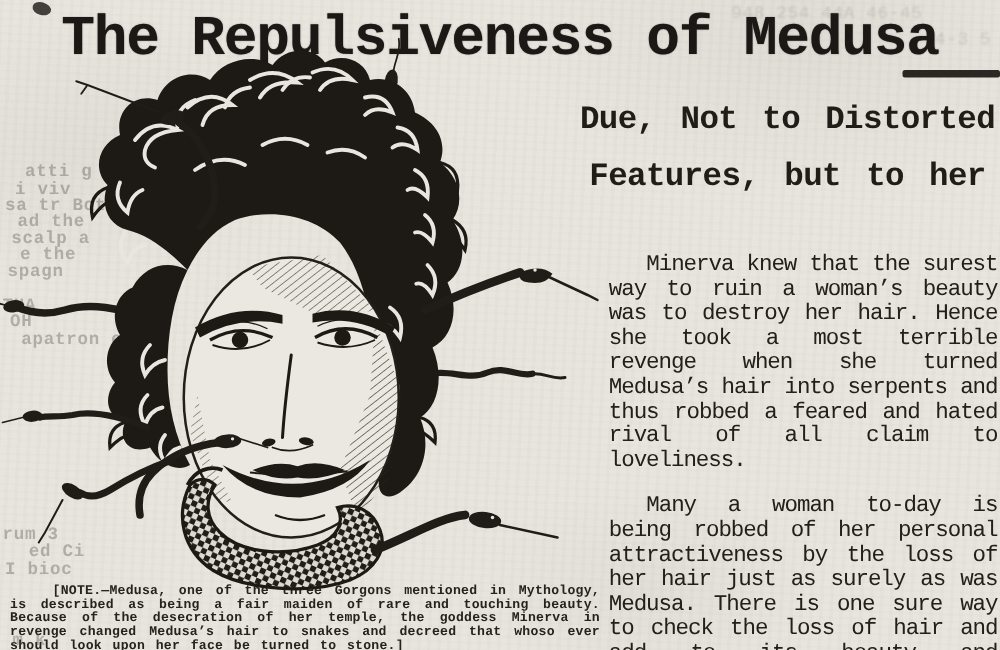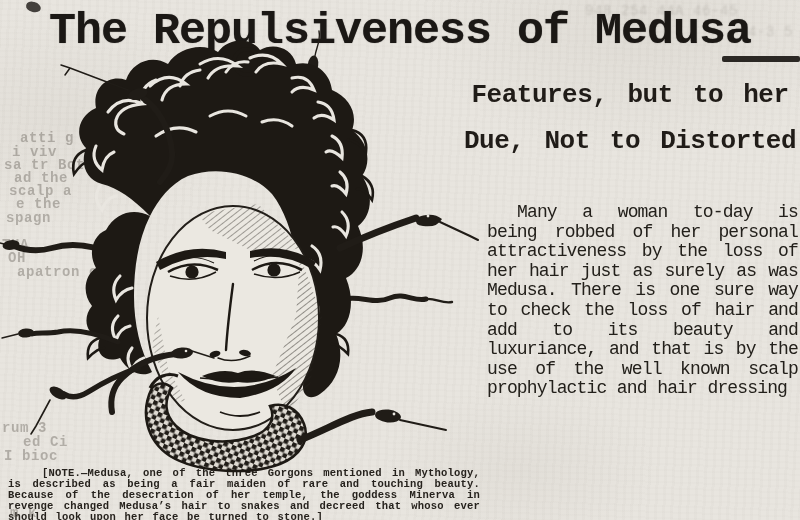--- a/index.html
+++ b/index.html
@@ -49,25 +49,26 @@
 </head>
 <body>
 
 <div id="page">
 
   <h1 class="headline">The Repulsiveness of Medusa</h1>
   <div class="rule-frag"></div>
   <div class="ink-blob"></div>
 
   <div class="subhead">
+    <div>Due, Not to Distorted</div>
     <div>Features, but to her</div>
-    <div>Due, Not to Distorted</div>
   </div>
 
   <div class="bodycol">
+    <p>Minerva knew that the surest way to ruin a woman’s beauty was to destroy her hair.  Hence she took a most terrible revenge when she turned Medusa’s hair into serpents and thus robbed a feared and hated rival of all claim to loveliness.</p>
     <p>Many a woman to-day is being robbed of her personal attractiveness by the loss of her hair just as surely as was Medusa.  There is one sure way to check the loss of hair and add to its beauty and luxuriance, and that is by the use of the well known scalp prophylactic and hair dressing</p>
   </div>
 
   <div class="note">[NOTE.—Medusa, one of the three Gorgons mentioned in Mythology, is described as being a fair maiden of rare and touching beauty.  Because of the desecration of her temple, the goddess Minerva in revenge changed Medusa’s hair to snakes and decreed that whoso ever should look upon her face be turned to stone.]</div>
 
   <span class="frag" style="left:20px;top:130px">atti g</span>
   <span class="frag" style="left:12px;top:144px">i viv</span>
   <span class="frag" style="left:4px;top:157px">sa tr Bot</span>
   <span class="frag" style="left:14px;top:170px">ad the</span>
   <span class="frag" style="left:9px;top:183px">scalp a</span>

